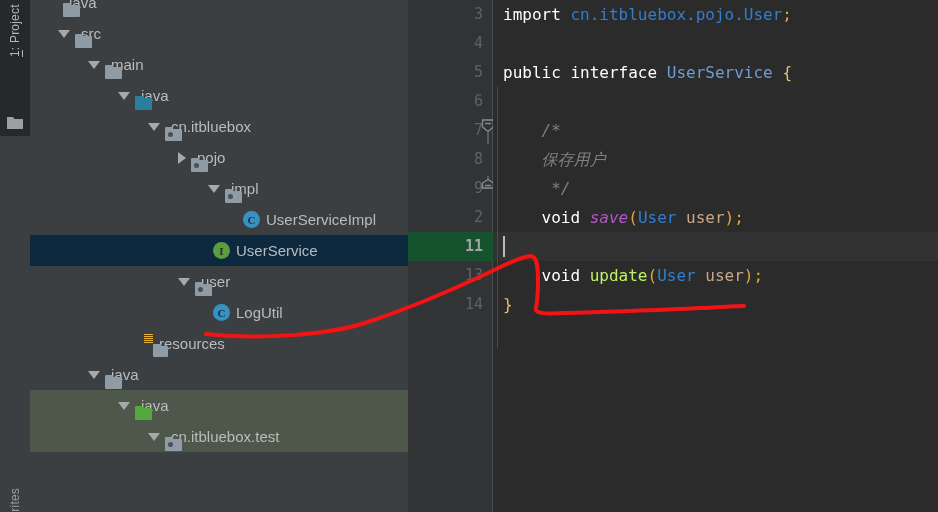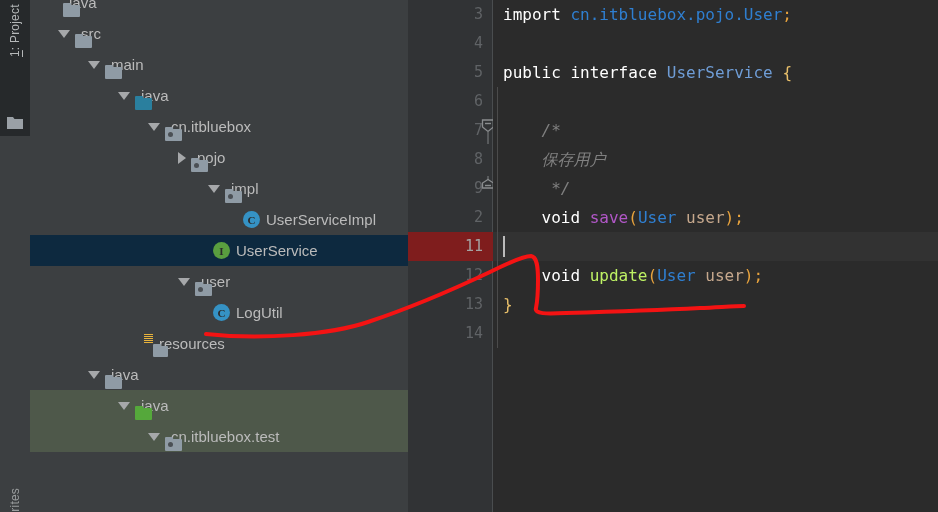--- a/index.html
+++ b/index.html
@@ -171,21 +171,21 @@
     font-size: 16px;
     white-space: pre;
   }
   .gutter .line {
     color: #606366;
     text-align: right;
     padding-right: 10px;
     position: relative;
     font-size: 15px;
   }
-  .gutter .line.caretline { color: #a4a3a3; background: #7f1d1d; }
+  .gutter .line.caretline { color: #a4a3a3; background: #14532d; font-weight: bold; }
   .code-area .line.caretline { background: #323232; }
   .gmark {
     position: absolute;
     right: -38px; top: 6px;
     width: 17px; height: 17px;
   }
   .impl-icon { position: relative; width: 26px; height: 17px; }
   .impl-icon .circ {
     position: absolute; left: 0; top: 1px;
     width: 14px; height: 14px; border-radius: 50%;
@@ -213,21 +213,21 @@
     position: absolute;
     right: 0; top: 0;
     width: 1px; height: 512px;
     background: #4a4d4f;
   }
   .cyan { color: #ffffff; }
   .blue { color: #2f7fd1; }
   .plain{ color: #a9b7c6; }
   .type { color: #6f9dd6; }
   .orange { color: #e8a33d; }
-  .magenta{ color: #b157c7; }
+  .magenta{ color: #b157c7; font-style: italic; }
   .param { color: #c6a88d; }
   .brace { color: #e8bf6a; }
   .cmt  { color: #808080; font-style: italic; }
   .grey { color: #bef264; }
 
   
   .annotation {
     position: absolute;
     top: 0; left: 0;
     width: 938px; height: 512px;
@@ -380,24 +380,20 @@
         <div class="line"><span>9</span><span class="gmark" style="right: -2px; top: 2px;"><svg viewBox="0 0 14 26" width="14" height="26">
               <path d="M7 0 V4" stroke="#6e7173" stroke-width="1.3"></path>
               <path d="M1.5 12 V7 L7 3.5 L12.5 7 V12 Z" fill="none" stroke="#8a8d8f" stroke-width="1.3"></path>
               <path d="M4 9.5 H10" stroke="#8a8d8f" stroke-width="1.4"></path>
             </svg></span></div>
         <div class="line"><span>2</span><span class="gmark"><span class="impl-icon"><span class="circ">I</span><span class="arw"><svg viewBox="0 0 10 17" width="10" height="17">
                   <path d="M5 1 L5 12" stroke="#c0c0c0" stroke-width="1.6" fill="none"></path>
                   <path d="M1.5 10 L5 15 L8.5 10 Z" fill="#c0c0c0"></path>
                 </svg></span></span></span></div>
         <div class="line caretline"><span>11</span></div>
-        <div class="line"><span>12</span><span class="gmark"><span class="impl-icon"><span class="circ">I</span><span class="arw"><svg viewBox="0 0 10 17" width="10" height="17">
-                  <path d="M5 1 L5 12" stroke="#c0c0c0" stroke-width="1.6" fill="none"></path>
-                  <path d="M1.5 10 L5 15 L8.5 10 Z" fill="#c0c0c0"></path>
-                </svg></span></span></span></div>
         <div class="line"><span>13</span></div>
         <div class="line"><span>14</span></div>
       </div>
     <div class="code-area" id="code-area">
       <div class="indent-guide"></div>
     <div class="line" style="padding-left: 10px;"><span class="cyan">import</span><span class="plain"> </span><span class="blue">cn.itbluebox.pojo.User</span><span class="orange">;</span></div>
         <div class="line" style="padding-left: 10px;">&nbsp;</div>
         <div class="line" style="padding-left: 10px;"><span class="cyan">public</span><span class="plain"> </span><span class="cyan">interface</span><span class="plain"> </span><span class="type">UserService</span><span class="plain"> </span><span class="brace">{</span></div>
         <div class="line" style="padding-left: 10px;">&nbsp;</div>
         <div class="line" style="padding-left: 10px;"><span class="cmt">    /*</span></div>

